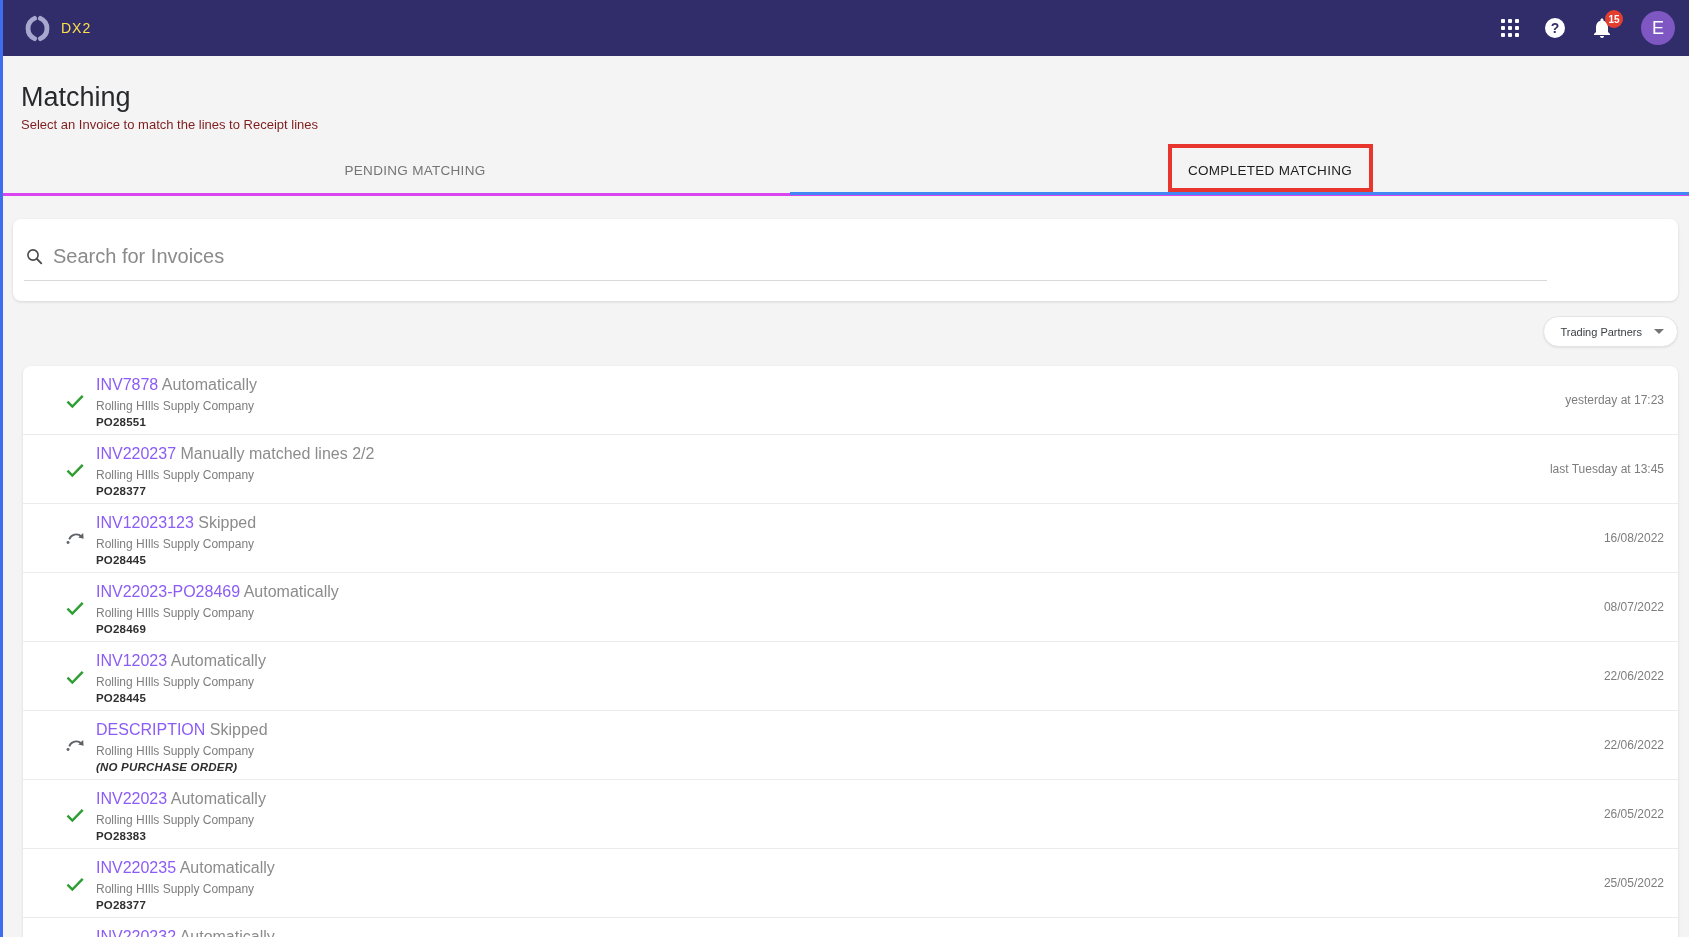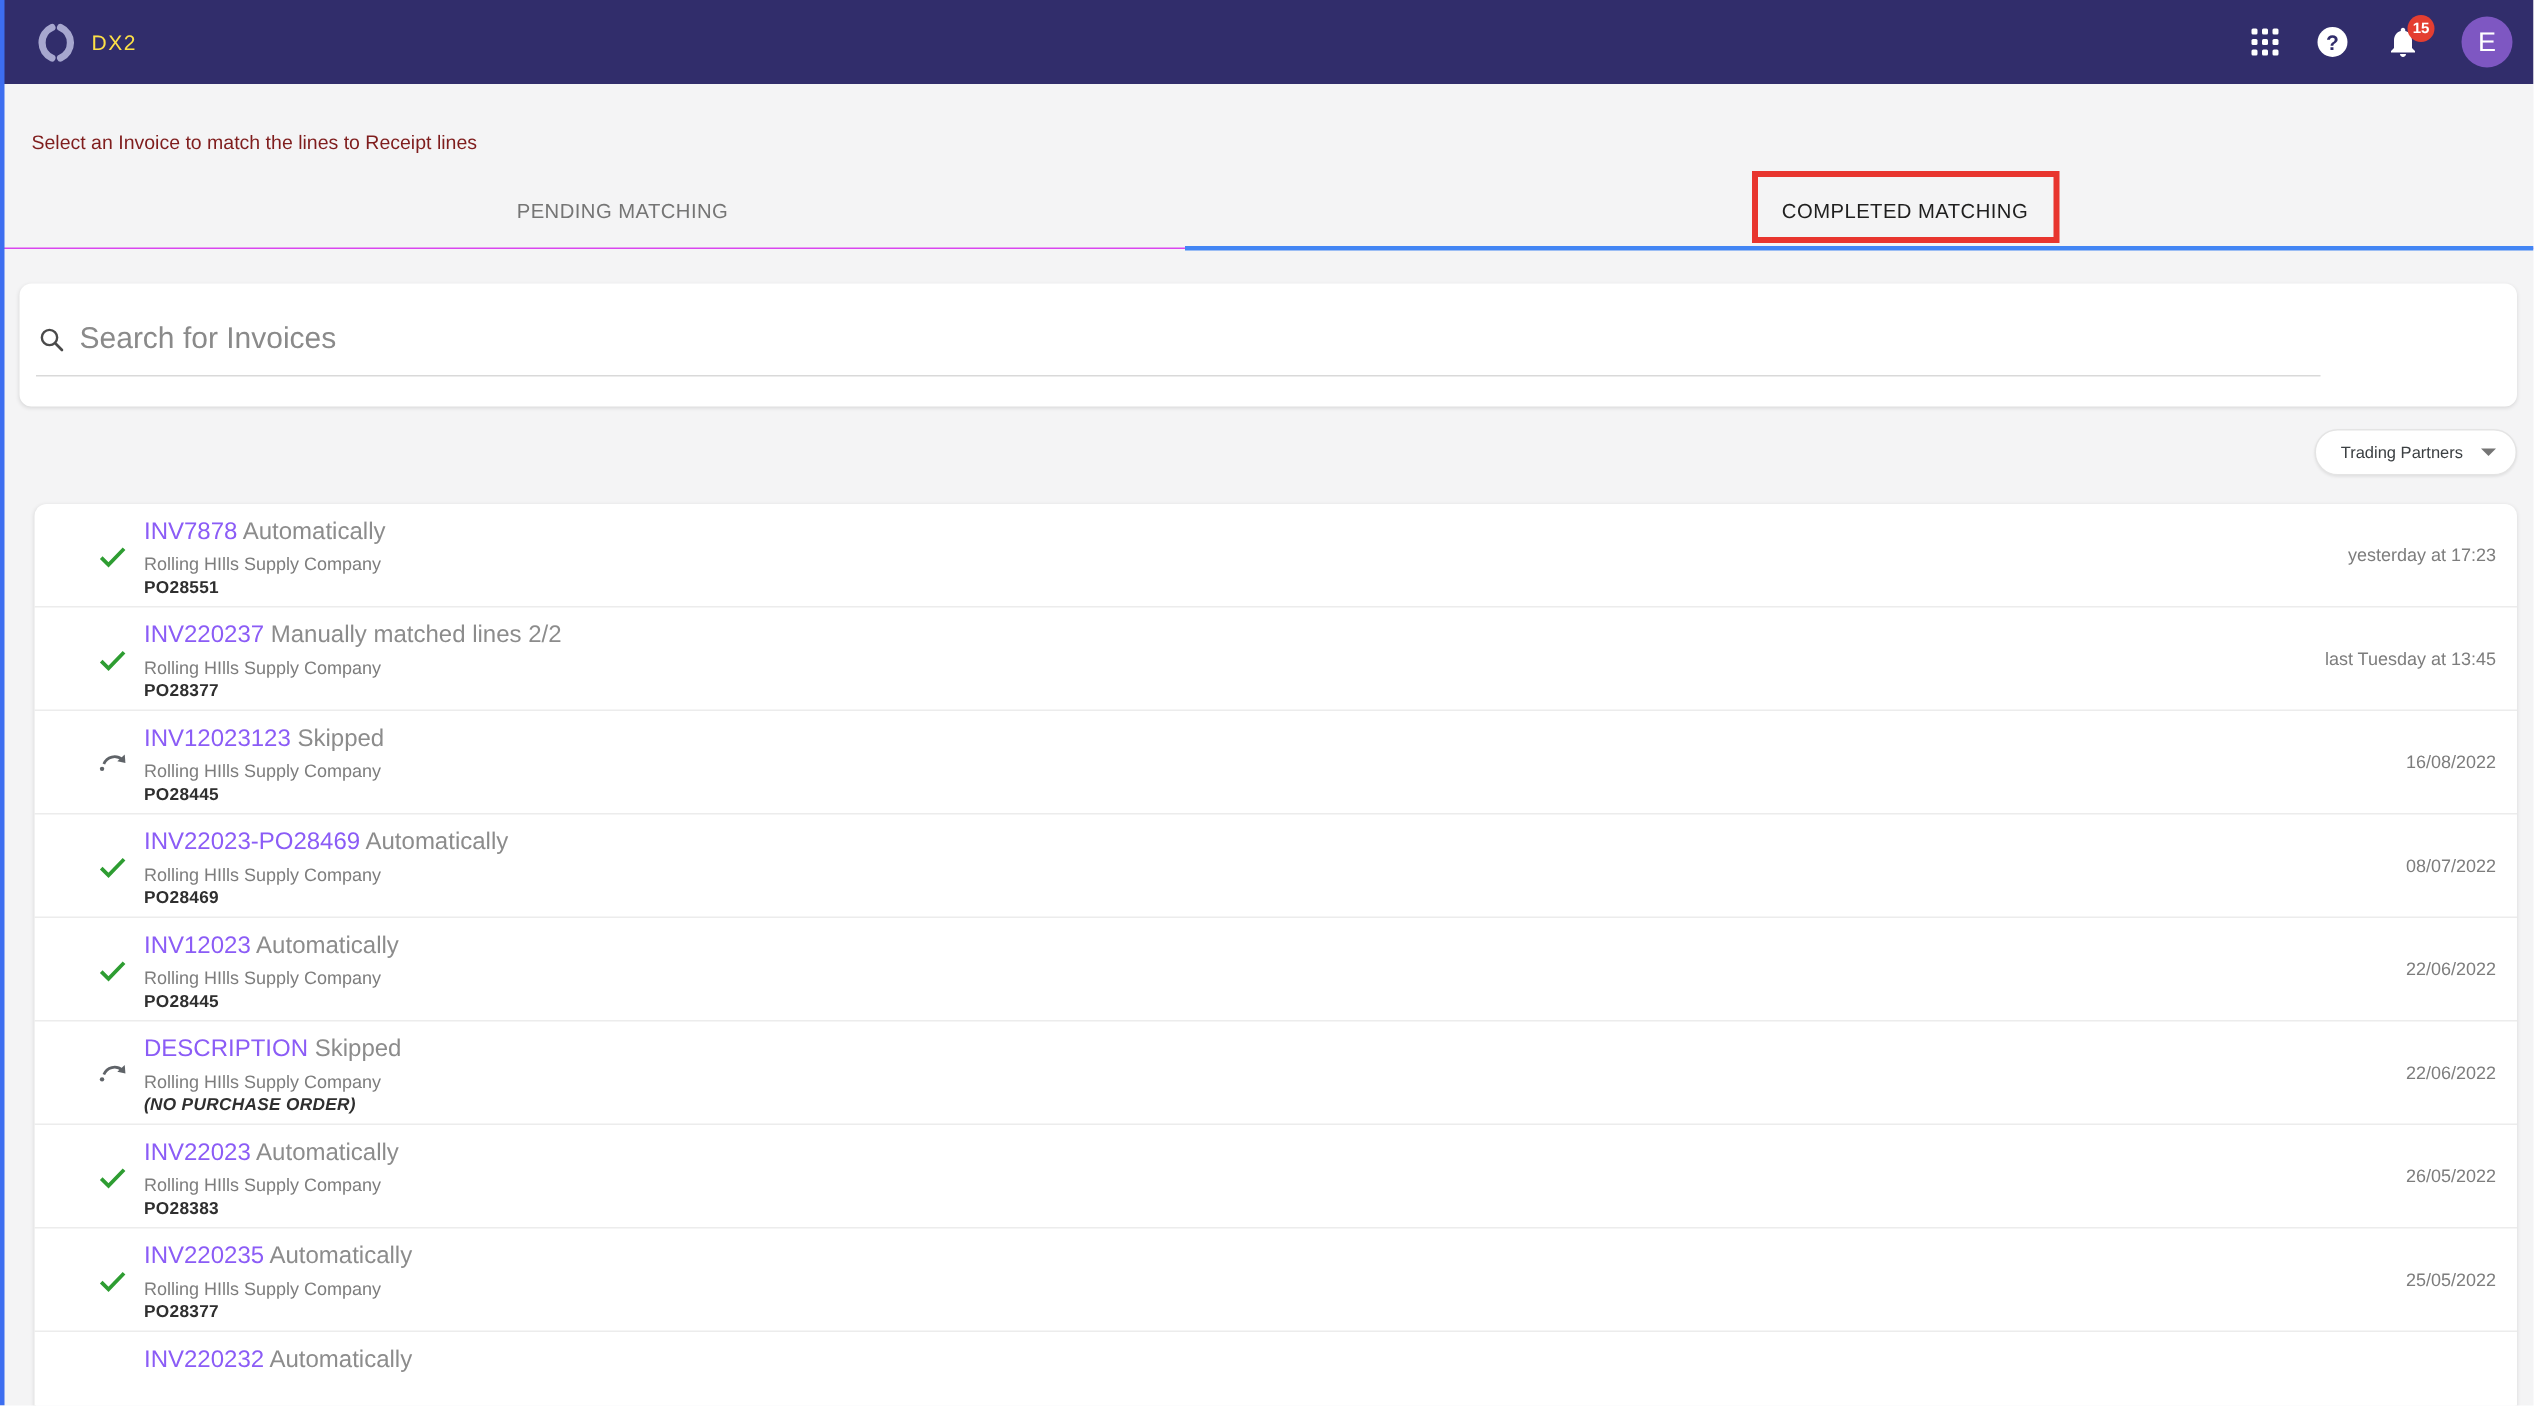--- a/index.html
+++ b/index.html
@@ -20,21 +20,21 @@
   .bell-wrap { position:relative; width:24px; height:24px; cursor:pointer; }
   .badge { position:absolute; top:-6px; right:-9px; min-width:18px; height:18px; border-radius:50%; background:#e43e31; color:#fff; font-size:10px; font-weight:700; display:flex; align-items:center; justify-content:center; }
   .avatar { width:34px; height:34px; margin-left:2px; border-radius:50%; background:#7e57c2; color:#fff; font-size:18px; display:flex; align-items:center; justify-content:center; cursor:pointer; }
 
   
   .page-header { padding:26px 0 0 21px; }
   .page-title { font-size:27px; font-weight:400; color:#28292b; line-height:30px; }
   .page-subtitle { margin-top:5px; font-size:13px; color:#7f1d1d; }
 
   
-  .tabs { position:relative; margin-top:12px; height:52px; border-bottom:1px solid #d946ef; }
+  .tabs { position:relative; margin-top:12px; height:52px; border-bottom:3px solid #d946ef; }
   .tab { position:absolute; top:0; height:52px; display:flex; align-items:center; transform:translateX(-50%); font-size:13.5px; letter-spacing:.3px; cursor:pointer; }
   .tab-pending { left:415px; color:#757575; }
   .tab-completed { left:1270px; color:#1f1f1f; }
   .ink-bar { position:absolute; left:790px; right:0; bottom:-2px; height:3px; background:#4285f4; }
   .annotation-box { position:absolute; left:1168px; top:0; width:205px; height:48px; border:4px solid #e8352e; background:transparent; pointer-events:none; }
 
   
   .search-card { position:relative; margin:23px 11px 0 13px; height:82px; background:#fff; border-radius:8px;
                  box-shadow:0 1px 3px rgba(0,0,0,.12); display:flex; align-items:center; padding:0 20px 8px 13px; }
   .search-card svg { flex:0 0 auto; margin-right:10px; }
@@ -93,20 +93,21 @@
       <svg width="24" height="24" viewBox="0 0 24 24">
         <path fill="#ffffff" d="M12 22c1.1 0 2-.9 2-2h-4c0 1.1.9 2 2 2zm6-6v-5c0-3.07-1.63-5.64-4.5-6.32V4c0-.83-.67-1.5-1.5-1.5s-1.5.67-1.5 1.5v.68C7.64 5.36 6 7.92 6 11v5l-2 2v1h16v-1l-2-2z"></path>
       </svg>
       <span class="badge">15</span>
     </div>
     <div class="avatar">E</div>
   </div>
 </header>
 
 <div class="page-header">
+  <div class="page-title">Matching</div>
   <div class="page-subtitle">Select an Invoice to match the lines to Receipt lines</div>
 </div>
 
 <div class="tabs">
   <div class="tab tab-pending">PENDING MATCHING</div>
   <div class="tab tab-completed">COMPLETED MATCHING</div>
   <div class="ink-bar"></div>
   <div class="annotation-box"></div>
 </div>
 

